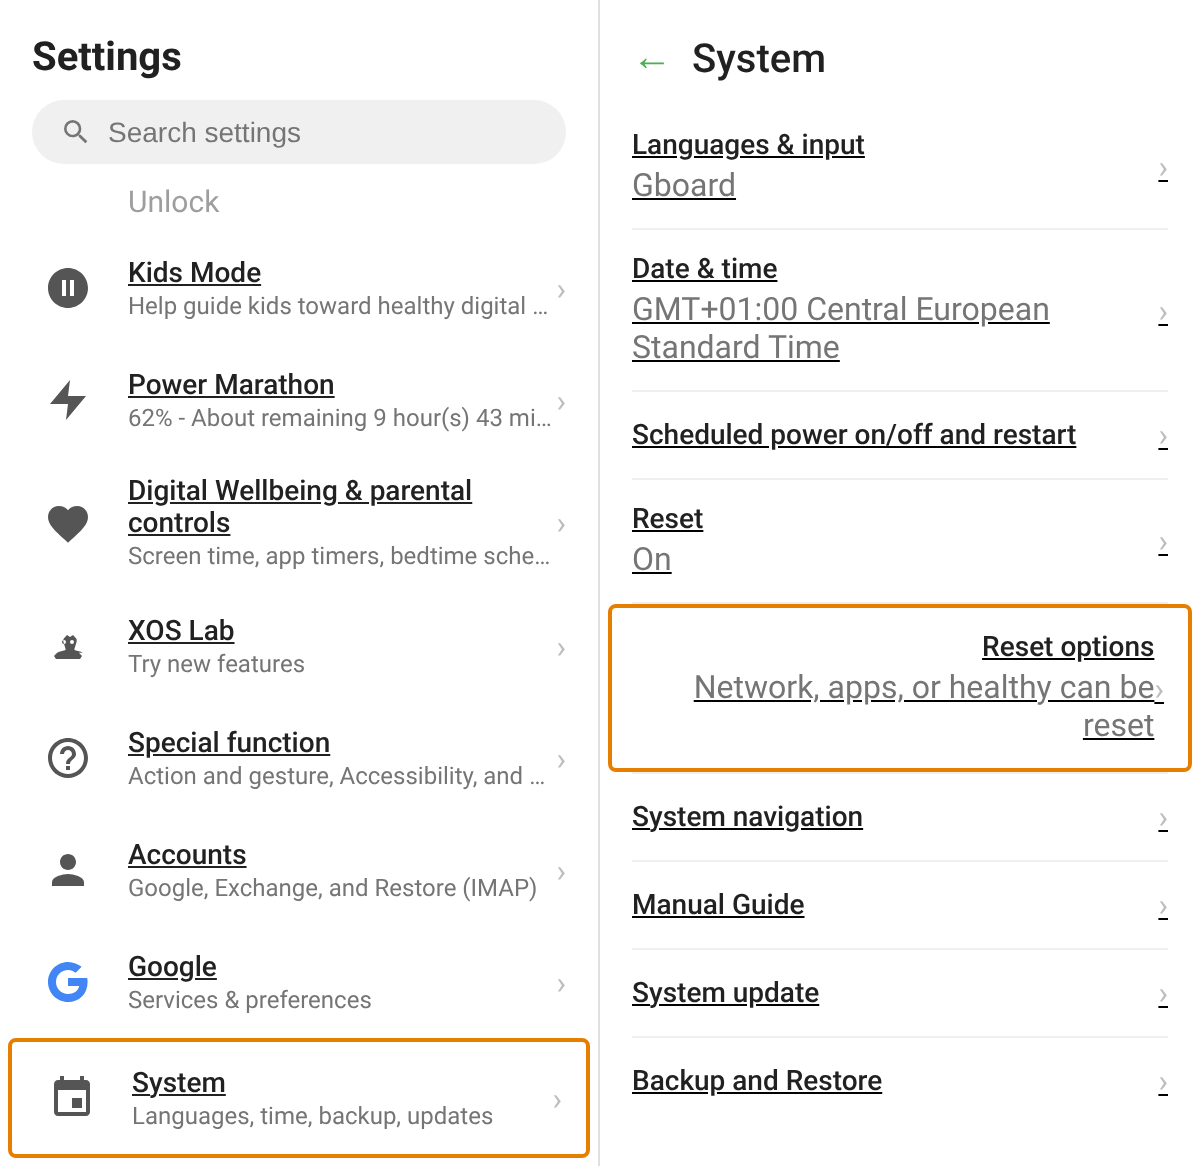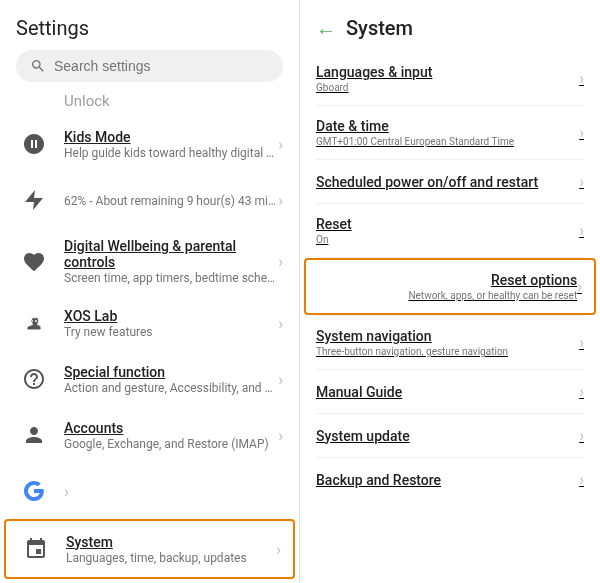--- a/index.html
+++ b/index.html
@@ -23,21 +23,21 @@
       flex-direction: column;
       overflow: hidden;
     }
 
     .left-header {
       padding: 16px 16px 8px 16px;
     }
 
     .left-header h1 {
       font-size: 20px;
-      font-weight: 400;
+      font-weight: 700;
       color: #212121;
       margin-bottom: 10px;
     }
 
     .search-bar {
       display: flex;
       align-items: center;
       background: #f0f0f0;
       border-radius: 24px;
       padding: 8px 14px;
@@ -185,21 +185,21 @@
       flex: 1;
     }
 
     .system-item-title {
       font-size: 14px;
       font-weight: 500;
       color: #212121;
     }
 
     .system-item-subtitle {
-      font-size: 10px;
+      font-size: 16px;
       color: #757575;
       margin-top: 2px;
     }
 
     .system-chevron {
       color: #bdbdbd;
       font-size: 16px;
     }
 
     .divider {
@@ -239,20 +239,21 @@
       <span class="chevron-right">›</span>
     </div>
 
     <div class="settings-item">
       <div class="item-icon">
         <svg viewBox="0 0 24 24">
             <path d="M13 2L3 14h9l-1 8 10-12h-9l1-8z"></path>
           </svg>
       </div>
       <div class="item-text">
+        <div class="item-title">Power Marathon</div>
         <div class="item-subtitle">62% - About remaining 9 hour(s)  43 min(s)</div>
       </div>
       <span class="chevron-right">›</span>
     </div>
 
     <div class="settings-item">
       <div class="item-icon">
         <svg viewBox="0 0 24 24">
             <path d="M12 21.35l-1.45-1.32C5.4 15.36 2 12.28 2 8.5 2 5.42 4.42 3 7.5 3c1.74 0 3.41.81 4.5 2.09C13.09 3.81 14.76 3 16.5 3 19.58 3 22 5.42 22 8.5c0 3.78-3.4 6.86-8.55 11.54L12 21.35z"></path>
           </svg>
@@ -301,20 +302,24 @@
         <div class="item-subtitle">Google, Exchange, and Restore (IMAP)</div>
       </div>
       <span class="chevron-right">›</span>
     </div>
 
     <div class="settings-item">
       <div class="item-icon">
         <svg viewBox="0 0 24 24" fill="none">
           <path d="M21.805 10.023H12v3.955h5.59c-.537 2.545-2.73 3.977-5.59 3.977-3.314 0-6-2.686-6-6s2.686-6 6-6c1.478 0 2.818.533 3.855 1.406l2.944-2.944C17.03 3.09 14.655 2 12 2 6.477 2 2 6.477 2 12s4.477 10 10 10c5.523 0 9.795-3.923 9.795-10 0-.65-.07-1.28-.19-1.977z" fill="#4285F4"></path>
         </svg>
+      </div>
+      <div class="item-text">
+        <div class="item-title">Google</div>
+        <div class="item-subtitle">Services &amp; preferences</div>
       </div>
       <span class="chevron-right">›</span>
     </div>
 
     <div class="settings-item highlighted">
       <div class="item-icon">
         <svg viewBox="0 0 24 24">
             <path d="M17 12h-5v5h5v-5zM16 1v2H8V1H6v2H5c-1.11 0-1.99.9-1.99 2L3 19c0 1.1.89 2 2 2h14c1.1 0 2-.9 2-2V5c0-1.1-.9-2-2-2h-1V1h-2zm3 18H5V8h14v11z"></path>
           </svg>
       </div>
@@ -376,21 +381,20 @@
         <div class="system-item-title">Reset options</div>
         <div class="system-item-subtitle">Network, apps, or healthy can be reset</div>
       </div>
       <span class="system-chevron">›</span>
     </div>
     <div class="divider"></div>
 
     <div class="system-item">
       <div class="system-item-text">
         <div class="system-item-title">System navigation</div>
-        <div class="system-item-subtitle">Three-button navigation, gesture navigation</div>
       </div>
       <span class="system-chevron">›</span>
     </div>
     <div class="divider"></div>
 
     <div class="system-item">
       <div class="system-item-text">
         <div class="system-item-title">Manual Guide</div>
       </div>
       <span class="system-chevron">›</span>

